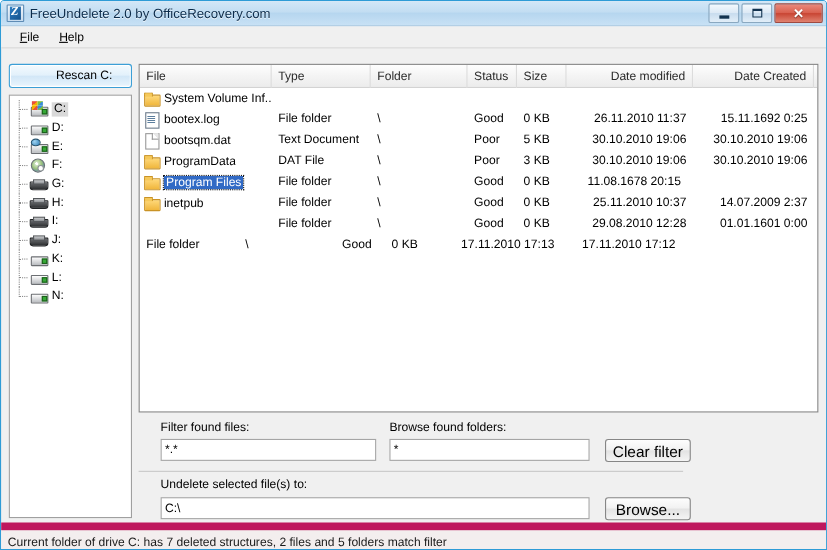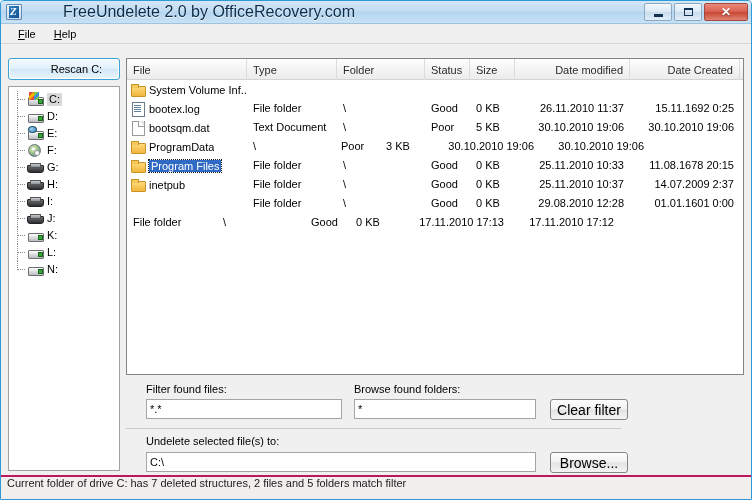--- a/index.html
+++ b/index.html
@@ -44,24 +44,23 @@
     background: linear-gradient(135deg,#2f7fc4,#14528c);
   }
   #app-icon::after {
     content: "Z";
     position: absolute; left: 3px; top: 0px;
     font-family: "Liberation Serif", serif;
     font-size: 11px; font-weight: bold; font-style: italic;
     color: #ffffff;
   }
   #title-text {
-    font-size: 16px; color: #0b2b4a;
+    font-size: 12px; color: #0b2b4a;
     white-space: nowrap;
     text-shadow: 0 1px 0 rgba(255,255,255,0.75);
-    margin-left: 36px;
   }
   #titlebar-buttons {
     position: absolute; right: 3px; top: 2px;
     display: flex; gap: 2px;
   }
   .tb-btn {
     width: 28px; height: 18px;
     border: 1px solid #8aa8c0;
     border-radius: 2px;
     background: linear-gradient(to bottom, #f4f9fd 0%, #dce9f5 48%, #c8dcee 52%, #e2eef8 100%);
@@ -323,22 +322,22 @@
   #undelete-btn {
     position: absolute; left: 14px; top: 33px;
     width: 90px; height: 38px;
   }
 
   
   #statusbar {
     position: absolute; left: 0; bottom: 0;
     width: 750px; height: 24px;
     background: #f3eeee;
-    border-top: 2px solid #be185d;
-    display: flex; align-items: flex-start;
+    border-top: 7px solid #be185d;
+    display: flex; align-items: flex-end;
     padding-left: 6px;
     font-size: 11px; color: #1b1b1b;
   }
 </style>
 </head>
 <body>
 
 <div id="window">
 
   <div id="titlebar">
@@ -454,36 +453,36 @@
           <div class="cell c-status">Poor</div>
           <div class="cell c-size">5 KB</div>
           <div class="cell c-mod r">30.10.2010 19:06</div>
           <div class="cell c-cre r">30.10.2010 19:06</div>
         </div>
         <div class="row">
           <div class="name-cell">
             <span class="f-icon ic-dat"></span>
             <span class="name-text">bootsqm.dat</span>
           </div>
+          <div class="cell c-type">DAT File</div>
           <div class="cell c-folder">\</div>
           <div class="cell c-status">Poor</div>
           <div class="cell c-size">3 KB</div>
           <div class="cell c-mod r">30.10.2010 19:06</div>
           <div class="cell c-cre r">30.10.2010 19:06</div>
         </div>
         <div class="row">
           <div class="name-cell">
             <span class="f-icon ic-folder"></span>
             <span class="name-text">ProgramData</span>
           </div>
           <div class="cell c-type">File folder</div>
           <div class="cell c-folder">\</div>
           <div class="cell c-status">Good</div>
           <div class="cell c-size">0 KB</div>
-          <div class="cell c-mod r">25.11.2010 10:33</div>
           <div class="cell c-cre r">11.08.1678 20:15</div>
         </div>
         <div class="row selected">
           <div class="name-cell">
             <span class="f-icon ic-folder"></span>
             <span class="name-text">Program Files</span>
           </div>
           <div class="cell c-type">File folder</div>
           <div class="cell c-folder">\</div>
           <div class="cell c-status">Good</div>

